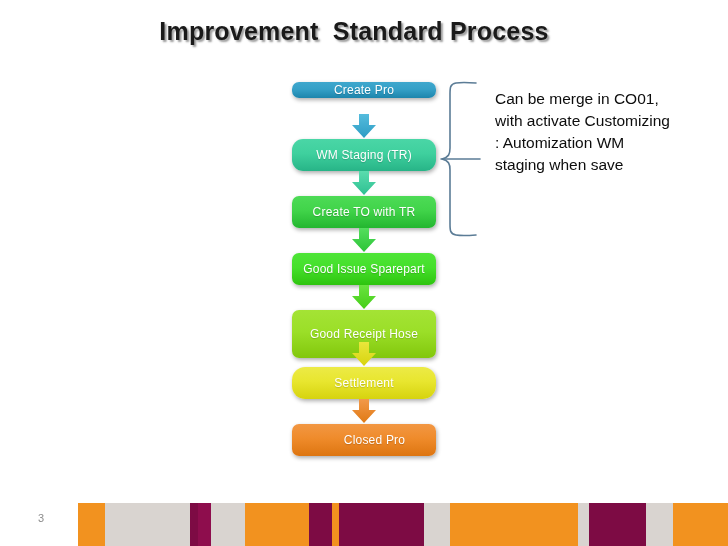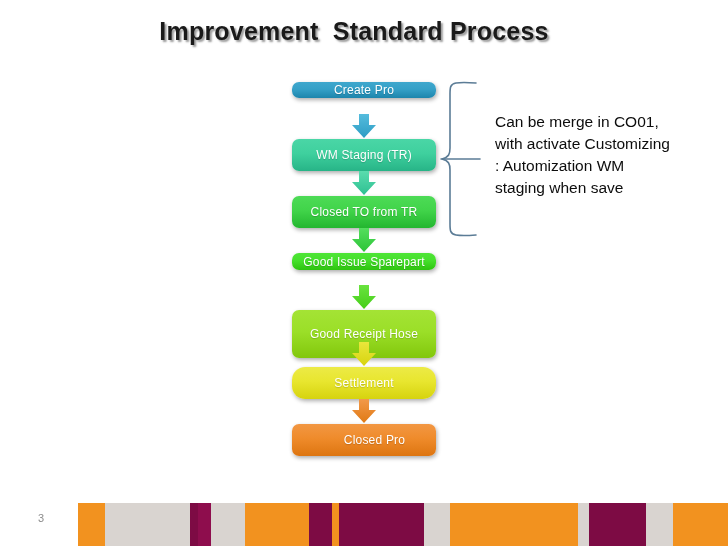--- a/index.html
+++ b/index.html
@@ -55,23 +55,23 @@
     justify-content: center;
     color: #ffffff;
     font-size: 12px;
     letter-spacing: 0.2px;
     box-shadow: 1px 2px 4px rgba(0,0,0,0.33);
     text-shadow: 0 1px 1px rgba(0,0,0,0.18);
   }
   .node-label { pointer-events: none; }
 
   .n0 { top: 0px;   height: 16px; background: linear-gradient(to bottom, #3fa7cd 0%, #35a0c7 45%, #1d85ac 100%); }
-  .n1 { top: 57px;  height: 32px; background: linear-gradient(to bottom, #4ad6a6 0%, #3fd09e 45%, #27b487 100%); }
+  .n1 { top: 57px;  height: 32px; background: linear-gradient(to bottom, #4ad6a6 0%, #3fd09e 45%, #27b487 100%); border-radius: 11px; }
   .n2 { top: 114px; height: 32px; background: linear-gradient(to bottom, #4ddb56 0%, #41d44a 45%, #23b62f 100%); }
-  .n3 { top: 171px; height: 17px; background: linear-gradient(to bottom, #4ee437 0%, #45e02b 45%, #2ec40f 100%); }
+  .n3 { top: 171px; height: 32px; background: linear-gradient(to bottom, #4ee437 0%, #45e02b 45%, #2ec40f 100%); }
   .n4 { top: 228px; height: 48px; background: linear-gradient(to bottom, #a4e335 0%, #9bdf28 45%, #82c70c 100%); justify-content: center; }
   .n5 { top: 285px; height: 32px; background: linear-gradient(to bottom, #ecea46 0%, #e8e62f 45%, #d6d30e 100%); border-radius: 13px; }
   .n6 { top: 342px; height: 32px; background: linear-gradient(to bottom, #f29743 0%, #ef8b2b 45%, #dd7510 100%); padding-left: 21px; }
 
   
   .arrow {
     position: absolute;
     left: 58px;
     width: 28px;
     height: 25px;
@@ -90,21 +90,21 @@
     left: 440px;
     top: 80px;
     width: 54px;
     height: 158px;
   }
   .brace svg { display: block; width: 54px; height: 158px; }
 
   .annotation {
     position: absolute;
     left: 495px;
-    top: 111px;
+    top: 88px;
     width: 175px;
     font-size: 15.5px;
     line-height: 22px;
     color: #0d0d0d;
     white-space: pre-line;
   }
 
   
   .page-number {
     position: absolute;
@@ -159,21 +159,21 @@
             <linearGradient id="ag1" x1="0" y1="0" x2="0" y2="1">
         <stop offset="0%" stop-color="#5adcae"></stop>
               <stop offset="100%" stop-color="#2ec092"></stop>
             </linearGradient>
           </defs>
         <polygon points="9,0 19,0 19,11 26,11 14,24 2,11 9,11" fill="url(#ag1)"></polygon>
         </svg>
     </div>
 
     <div class="node n2">
-      <span class="node-label">Closed TO from TR</span>
+      <span class="node-label">Create TO with TR</span>
     </div>
     <div class="arrow a2">
       <svg viewBox="0 0 28 25">
           <defs>
             <linearGradient id="ag2" x1="0" y1="0" x2="0" y2="1">
         <stop offset="0%" stop-color="#55de5e"></stop>
               <stop offset="100%" stop-color="#2cc437"></stop>
             </linearGradient>
           </defs>
         <polygon points="9,0 19,0 19,11 26,11 14,24 2,11 9,11" fill="url(#ag2)"></polygon>

